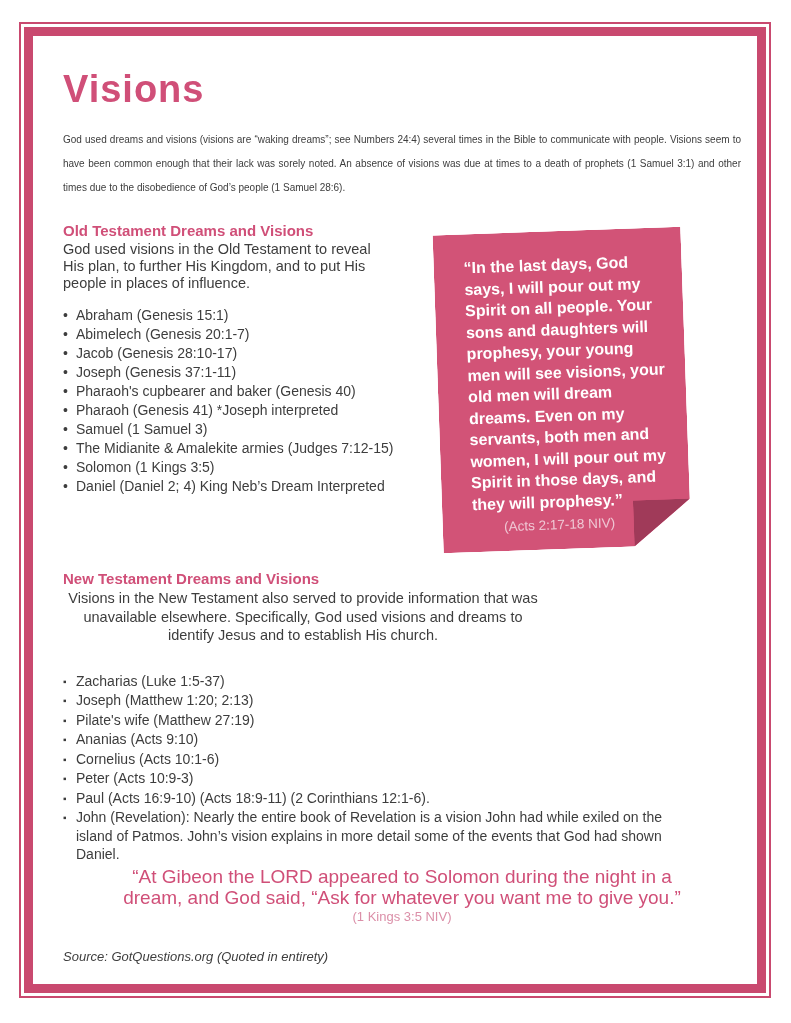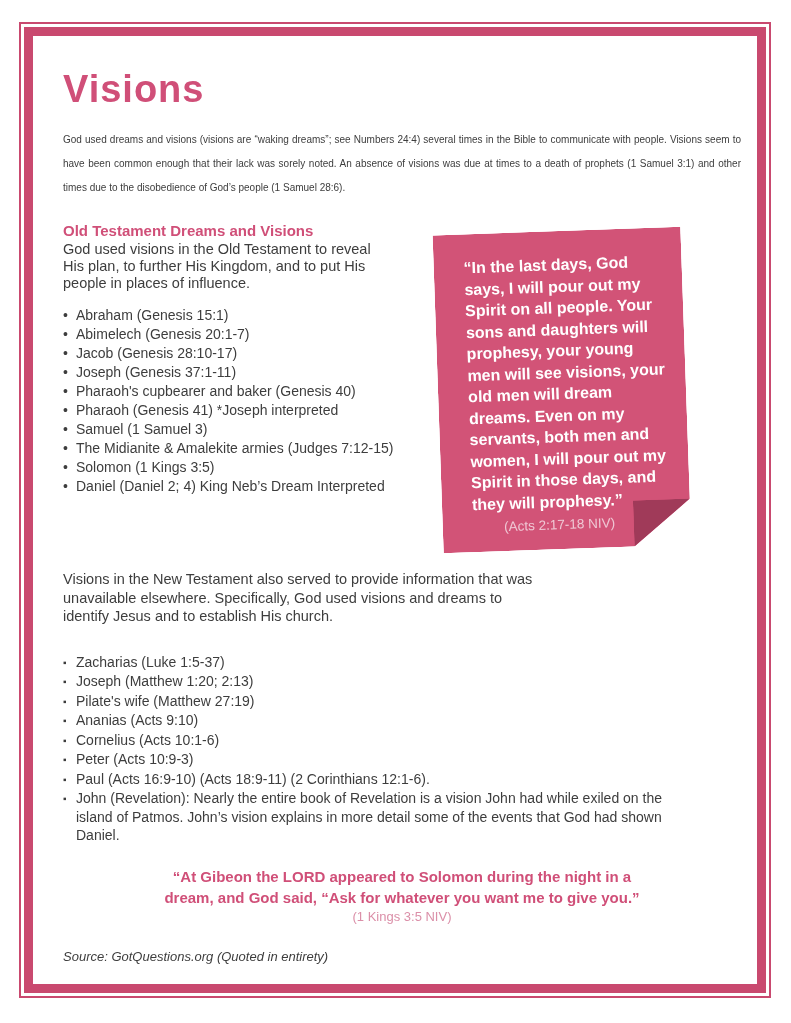--- a/index.html
+++ b/index.html
@@ -62,29 +62,29 @@
   .sticky-note .note-quote{
     padding:23px 18px 0 30px;
     color:#ffffff;font-size:16px;font-weight:bold;line-height:21.5px;
   }
   .sticky-note .note-citation{
     text-align:center;margin-top:5px;padding-right:14px;
     color:var(--note-cite);font-size:13.5px;
   }
 
   .nt-section{position:absolute;left:63px;top:570px;width:625px;}
-  .nt-section .section-body{width:480px;line-height:18.5px;}
+  .nt-section .section-body{width:480px;line-height:18.5px;text-align:center;}
   .nt-section ul.refs{margin-top:27px;width:600px;}
   .nt-section ul.refs li .marker{font-size:10px;flex:0 0 13px;padding-top:1px;}
 
   .footer-quote{
     position:absolute;left:63px;top:866px;width:678px;text-align:center;
   }
   .footer-quote .fq-line{
-    font-size:15px;font-weight:bold;color:var(--title);line-height:21px;
+    font-size:19px;font-weight:normal;color:var(--title);line-height:21px;
   }
   .footer-quote .fq-citation{
     font-size:13px;color:var(--quote-cite);margin-top:1px;
   }
 
   .source-line{
     position:absolute;left:63px;top:949px;
     font-size:13px;font-style:italic;color:var(--body);
   }
 </style>
@@ -157,20 +157,21 @@
       </ul>
   </div>
 
   <div class="sticky-note">
     <div class="note-quote">“In the last days, God says, I will pour out my Spirit on all people. Your sons and daughters will prophesy, your young men will see visions, your old men will dream dreams. Even on my servants, both men and women, I will pour out my Spirit in those days, and they will prophesy.”</div>
     <div class="note-citation">(Acts 2:17-18 NIV)</div>
     <div class="fold"></div>
   </div>
 
   <div class="nt-section">
+    <div class="section-heading">New Testament Dreams and Visions</div>
     <p class="section-body">Visions in the New Testament also served to provide information that was unavailable elsewhere. Specifically, God used visions and dreams to identify Jesus and to establish His church.</p>
     <ul class="refs">
 
         <li>
           <span class="marker">▪</span>
           <span class="txt">Zacharias (Luke 1:5-37)</span>
         </li>
 
         <li>
           <span class="marker">▪</span>

